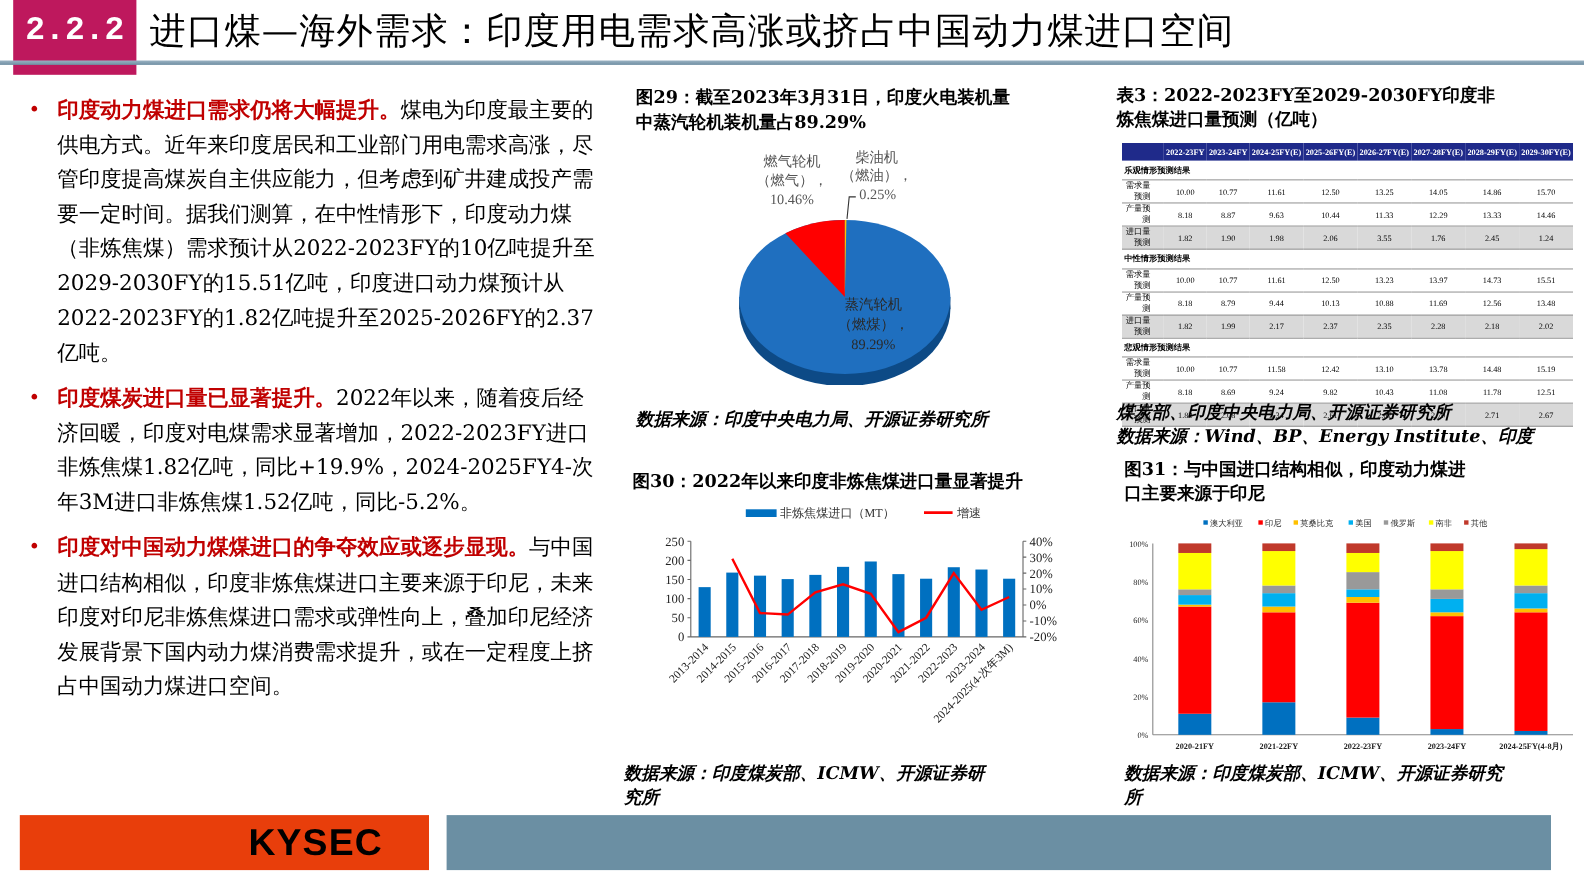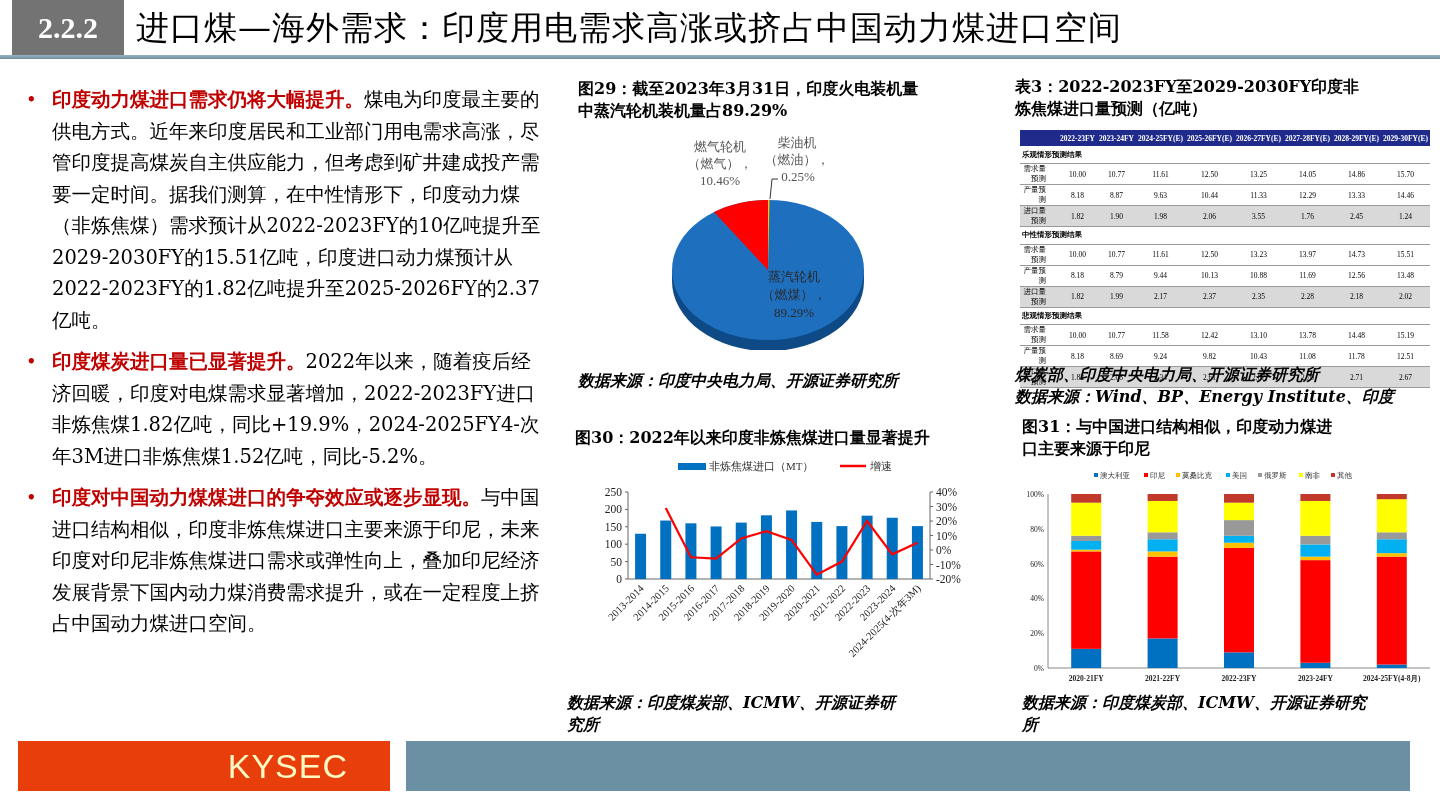--- a/index.html
+++ b/index.html
@@ -1,39 +1,39 @@
 <!DOCTYPE html>
 <html><head>
 <meta charset="utf-8">
 <style>
   * { box-sizing: border-box; margin: 0; padding: 0; }
   body { width: 1440px; height: 810px; background: #ffffff; position: relative; overflow: hidden; font-family: "DejaVu Serif", "Liberation Serif", serif; color: #000; }
   .header { position: absolute; left: 0; top: 0; width: 1440px; height: 58px; }
-  .sec-num { position: absolute; left: 12px; top: 0; width: 112px; height: 56px; background: #737373; color: #fff; font-family: Liberation Serif, serif; font-weight: bold; font-size: 30px; line-height: 56px; text-align: center; }
+  .sec-num { position: absolute; left: 12px; top: 0; width: 112px; height: 68px; background: #be185d; color: #fff; font-family: Liberation Mono, monospace; font-weight: bold; font-size: 30px; line-height: 56px; text-align: center; }
   .title { position: absolute; left: 136px; top: 6px; font-size: 33px; line-height: 44px; font-family: "DejaVu Serif", serif; letter-spacing: 1px; white-space: nowrap; }
   .title-rule { position: absolute; left: 0; top: 55px; width: 1440px; height: 4px; background: linear-gradient(#9ab2c2, #6f8fa3); }
 
   .left-col { position: absolute; left: 18px; top: 84px; width: 530px; }
   .bullet { position: relative; padding-left: 34px; font-size: 19.5px; line-height: 31.5px; margin-bottom: 10px; }
   .bullet .dot { position: absolute; left: 8px; top: 0; color: #c00000; font-size: 18px; }
   .bullet .hl { color: #c00000; font-weight: bold; margin-top: 44px; }
 
   .fig-title { position: absolute; font-weight: bold; font-size: 16px; line-height: 22px; }
   .source { position: absolute; font-weight: bold; font-size: 16px; line-height: 22px; font-style: italic; }
 
   
   .tbl-wrap { position: absolute; left: 1020px; top: 130px; width: 410px; }
   table.fc { width: 100%; border-collapse: collapse; font-family: "Liberation Serif", serif; font-size: 7.5px; }
   table.fc th { background: #1f2a8a; color: #fff; font-weight: bold; height: 16px; padding: 0 2px; text-align: center; white-space: nowrap; }
   table.fc td { height: 17.5px; text-align: center; border-bottom: 1px solid #9a9a9a; }
   table.fc td.lbl { text-align: right; padding-right: 12px; }
   table.fc tr.sec td { text-align: left; font-weight: bold; padding-left: 2px; }
   table.fc tr.imp td { background: #d9d9d9; }
 
-  .footer-logo { position: absolute; left: 18px; top: 741px; width: 372px; height: 50px; background: #e83e0b; color: #fef9c3; font-family: "Liberation Sans", sans-serif; font-weight: normal; font-size: 34px; line-height: 50px; text-align: right; padding-right: 42px; letter-spacing: 1px; }
+  .footer-logo { position: absolute; left: 18px; top: 741px; width: 372px; height: 50px; background: #e83e0b; color: #000000; font-family: "Liberation Sans", sans-serif; font-weight: bold; font-size: 34px; line-height: 50px; text-align: right; padding-right: 42px; letter-spacing: 1px; }
   .footer-bar { position: absolute; left: 406px; top: 741px; width: 1004px; height: 50px; background: #6b8fa3; }
 
   svg text { font-family: "Liberation Serif", serif; }
 </style>
 </head>
 <body>
 
 <div class="header">
   <div class="sec-num">2.2.2</div>
   <div class="title">进口煤—海外需求：印度用电需求高涨或挤占中国动力煤进口空间</div>

